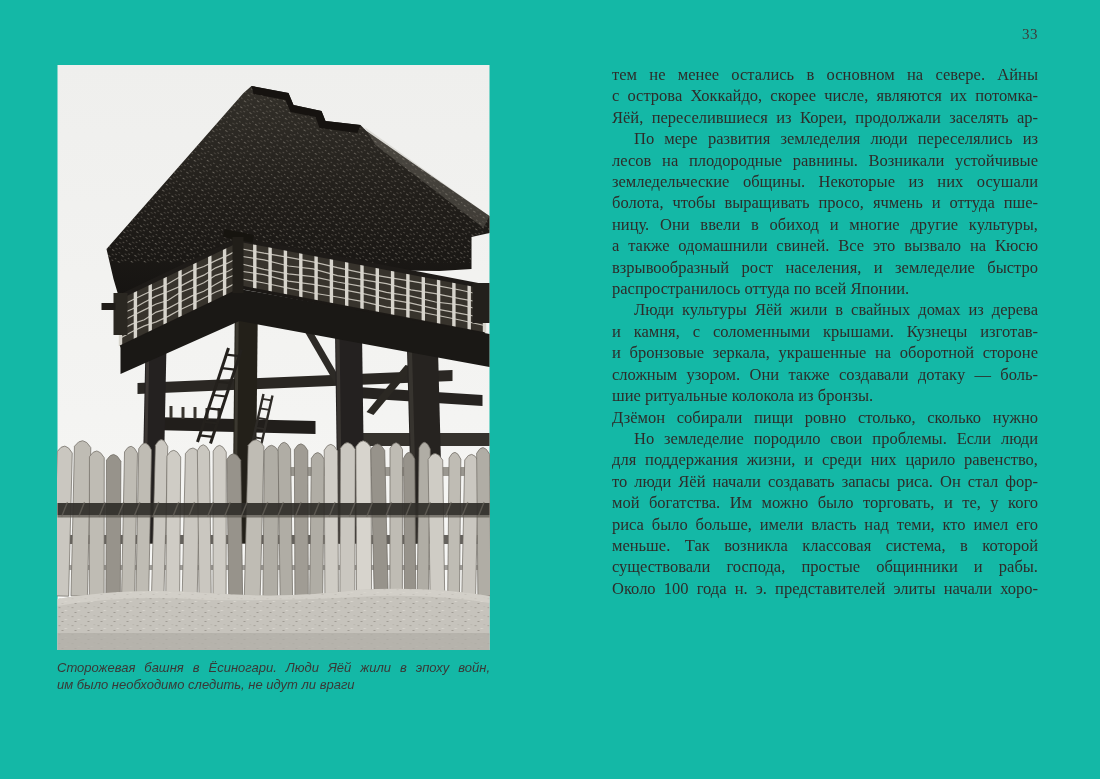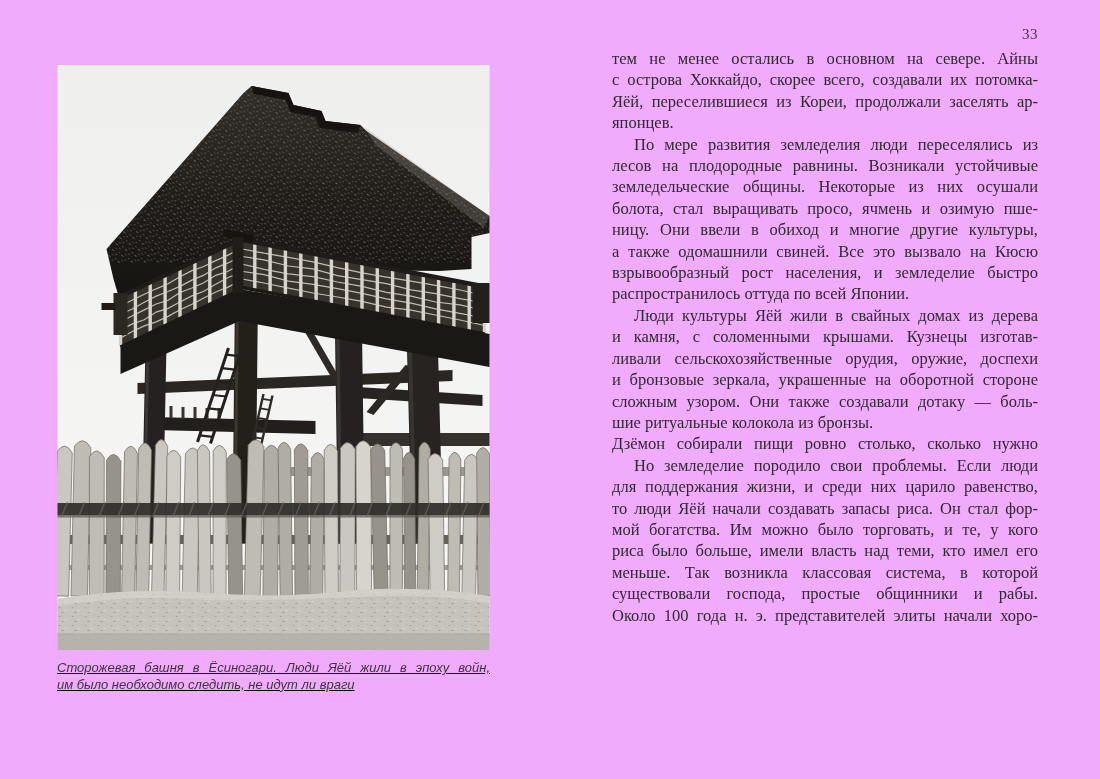--- a/index.html
+++ b/index.html
@@ -1,37 +1,37 @@
 <!DOCTYPE html>
 <html><head>
 <meta charset="utf-8">
 <style>
   html,body{margin:0;padding:0;background:#e8e8e8;}
   .page{
     position:relative;
     width:1100px;height:779px;
-    background:#f0abfc;
+    background:#14b8a6;
     font-family:"Liberation Serif", serif;
     overflow:hidden;
   }
   .pagenum{
     position:absolute;left:612px;top:26px;width:426px;
     text-align:right;font-size:15px;color:#3e3c3a;letter-spacing:.5px;
   }
   .photo{
-    position:absolute;left:57px;top:65px;width:433px;margin:0;text-decoration:underline;
+    position:absolute;left:57px;top:65px;width:433px;margin:0;
   }
   .photo svg{display:block;}
   figcaption{
     margin-top:10px;width:433px;
     font:italic 13px/16.5px "Liberation Sans", sans-serif;
     color:#3a3836;
   }
   .column{
-    position:absolute;left:612px;top:48px;width:426px;
+    position:absolute;left:612px;top:64px;width:426px;
     font-size:16.5px;line-height:21.4px;color:#2e2c2a;
   }
   .bline,.capline{text-align:justify;text-align-last:justify;}
   .lastline{text-align-last:left;}
   .indent{text-indent:22px;}
 </style>
 </head>
 <body>
 
 <div class="page">
@@ -257,34 +257,32 @@
       </g>
     </svg>
     <figcaption id="caption">
         <div class="capline">Сторожевая башня в Ёсиногари. Люди Яёй жили в эпоху войн,</div>
         <div class="capline lastline">им было необходимо следить, не идут ли враги</div>
       </figcaption>
   </figure>
 
   <div id="bodytext" class="column">
       <div class="bline">тем не менее остались в основном на севере. Айны</div>
-      <div class="bline">с острова Хоккайдо, скорее всего, создавали их потомка-</div>
+      <div class="bline">с острова Хоккайдо, скорее числе, являются их потомка-</div>
       <div class="bline">Яёй, переселившиеся из Кореи, продолжали заселять ар-</div>
-      <div class="bline lastline">японцев.</div>
       <div class="bline indent">По мере развития земледелия люди переселялись из</div>
       <div class="bline">лесов на плодородные равнины. Возникали устойчивые</div>
       <div class="bline">земледельческие общины. Некоторые из них осушали</div>
-      <div class="bline">болота, стал выращивать просо, ячмень и озимую пше-</div>
+      <div class="bline">болота, чтобы выращивать просо, ячмень и оттуда пше-</div>
       <div class="bline">ницу. Они ввели в обиход и многие другие культуры,</div>
       <div class="bline">а также одомашнили свиней. Все это вызвало на Кюсю</div>
       <div class="bline">взрывообразный рост населения, и земледелие быстро</div>
       <div class="bline lastline">распространилось оттуда по всей Японии.</div>
       <div class="bline indent">Люди культуры Яёй жили в свайных домах из дерева</div>
       <div class="bline">и камня, с соломенными крышами. Кузнецы изготав-</div>
-      <div class="bline">ливали сельскохозяйственные орудия, оружие, доспехи</div>
       <div class="bline">и бронзовые зеркала, украшенные на оборотной стороне</div>
       <div class="bline">сложным узором. Они также создавали дотаку — боль-</div>
       <div class="bline lastline">шие ритуальные колокола из бронзы.</div>
       <div class="bline">Дзёмон собирали пищи ровно столько, сколько нужно</div>
       <div class="bline indent">Но земледелие породило свои проблемы. Если люди</div>
       <div class="bline">для поддержания жизни, и среди них царило равенство,</div>
       <div class="bline">то люди Яёй начали создавать запасы риса. Он стал фор-</div>
       <div class="bline">мой богатства. Им можно было торговать, и те, у кого</div>
       <div class="bline">риса было больше, имели власть над теми, кто имел его</div>
       <div class="bline">меньше. Так возникла классовая система, в которой</div>

